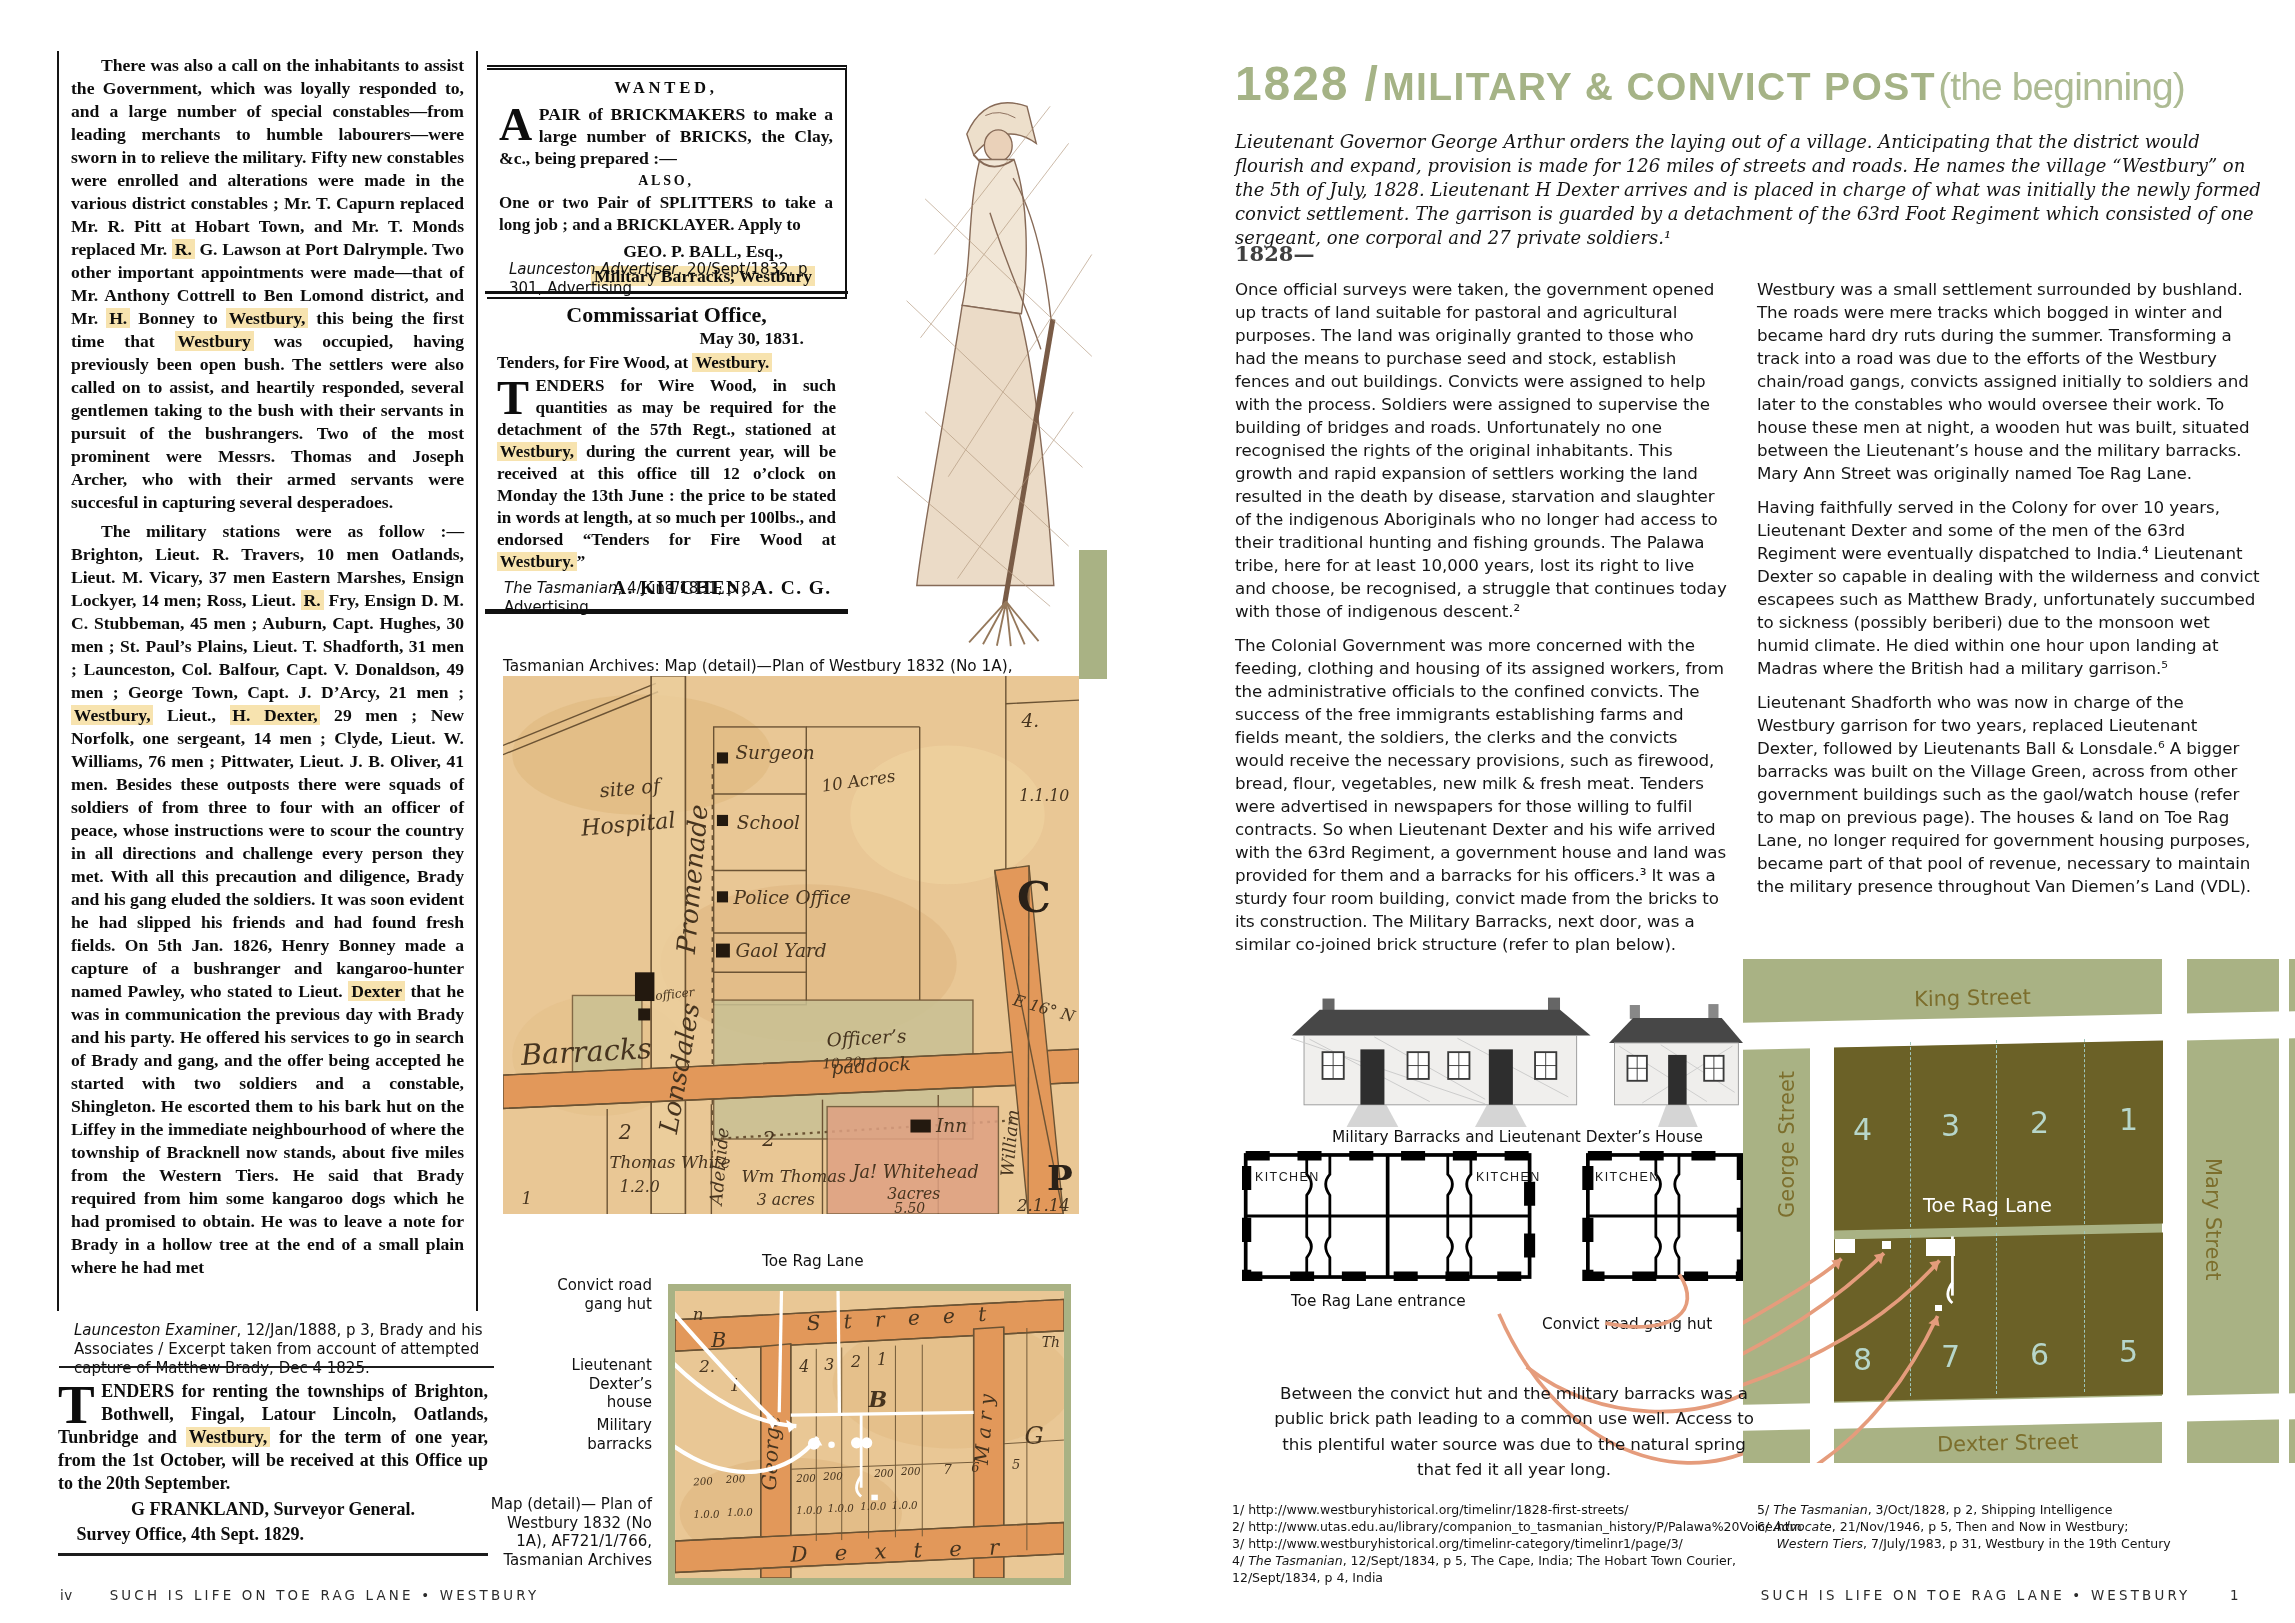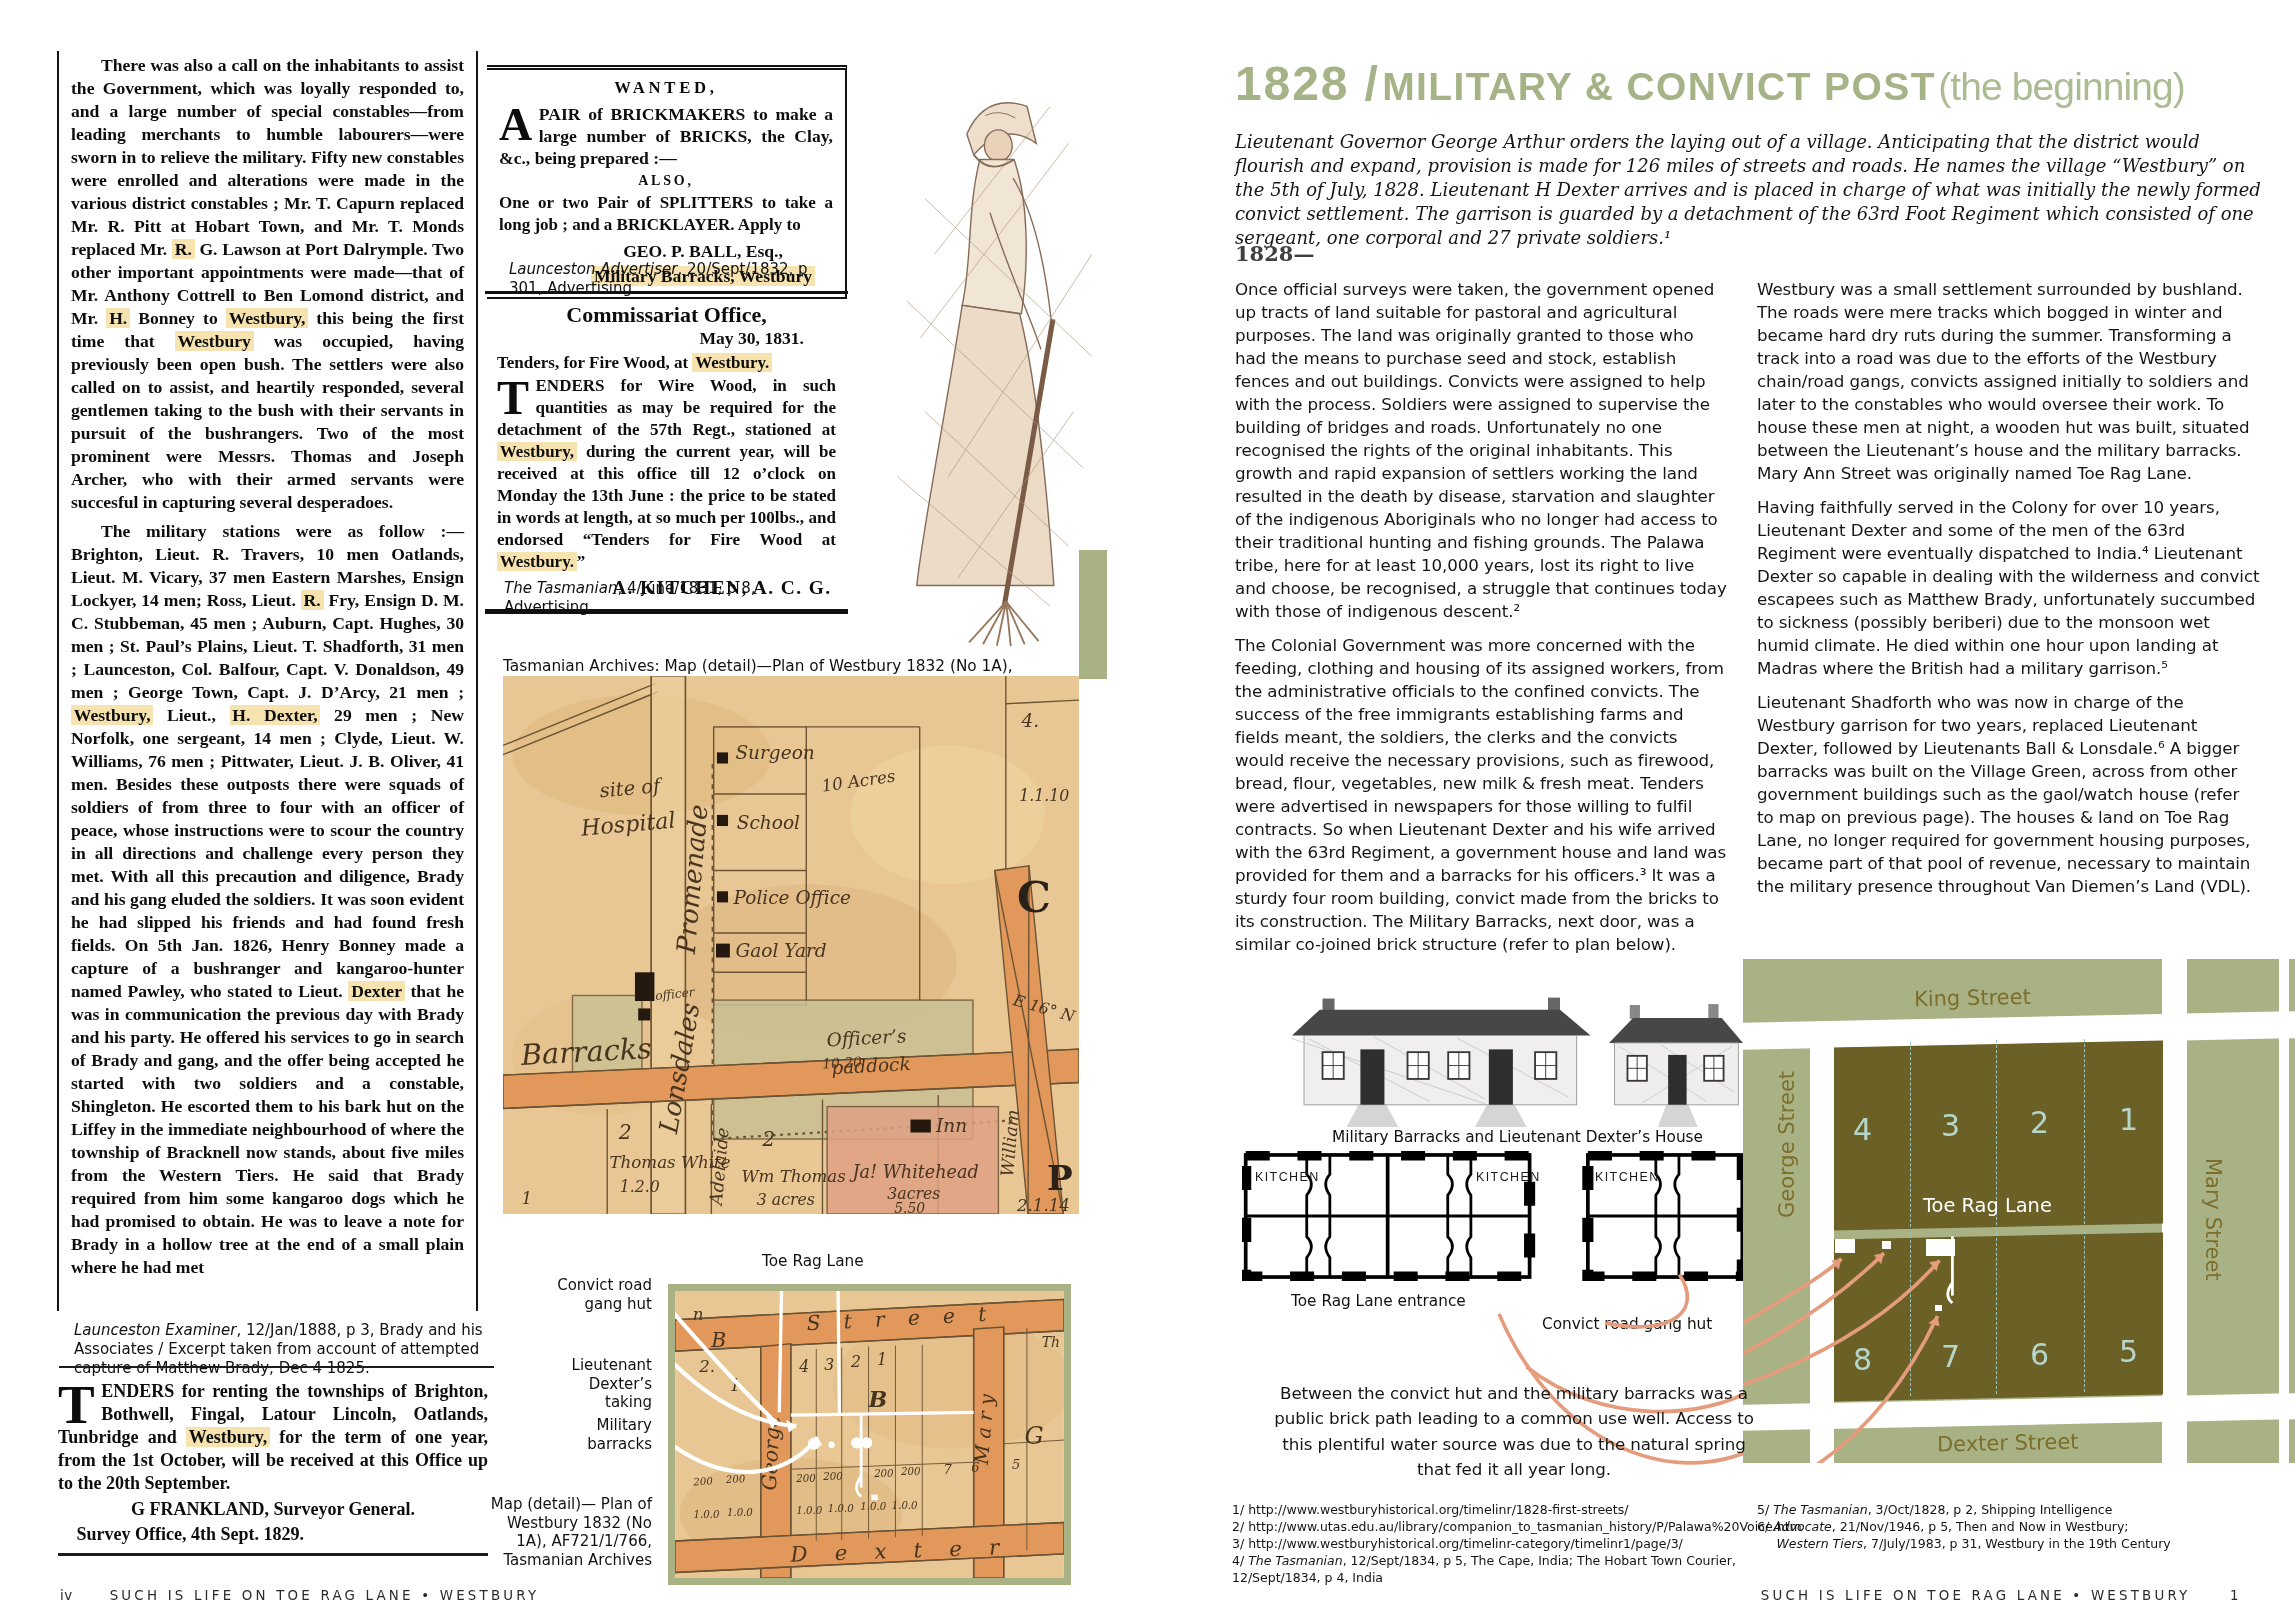--- a/index.html
+++ b/index.html
@@ -212,21 +212,21 @@
       <text x="1175" y="1110" font-size="74" font-style="normal" font-weight="bold" fill="#2a2118">P</text>
       <text x="1110" y="1155" font-size="36">2.1.14</text>
       <text x="1108" y="1010" font-size="38" transform="rotate(-85 1108 1010)" text-anchor="middle">William</text>
       <text x="40" y="1140" font-size="36">1</text>
     </g>
   </svg>
 
   <div class="abs cap" style="left:762px;top:1252px;font-size:15.3px;">Toe Rag Lane</div>
 
   <div class="abs maplab" style="left:522px;top:1276px;width:130px;">Convict road gang hut</div>
-  <div class="abs maplab" style="left:550px;top:1356px;width:102px;">Lieutenant Dexter’s taking</div>
+  <div class="abs maplab" style="left:550px;top:1356px;width:102px;">Lieutenant Dexter’s house</div>
   <div class="abs maplab" style="left:573px;top:1416px;width:79px;">Military barracks</div>
   <div class="abs maplab" style="left:490px;top:1495px;width:162px;">Map (detail)— Plan of Westbury 1832 (No 1A), AF721/1/766, Tasmanian Archives</div>
 
   <div class="abs" style="left:668px;top:1284px;width:389px;height:287px;border:7.9px solid #a9b284;">
     <svg width="389" height="287" viewBox="0 0 840 620">
       <rect width="840" height="620" fill="#e9c795"></rect>
       <ellipse cx="600" cy="200" rx="260" ry="140" fill="#e2ba82" opacity="0.5"></ellipse>
       <ellipse cx="250" cy="480" rx="240" ry="120" fill="#ddb47c" opacity="0.5"></ellipse>
       <g stroke="#6b5334" stroke-width="3" fill="none">
         <polygon points="0,62 840,18 840,86 0,130" fill="#e2985a"></polygon>

